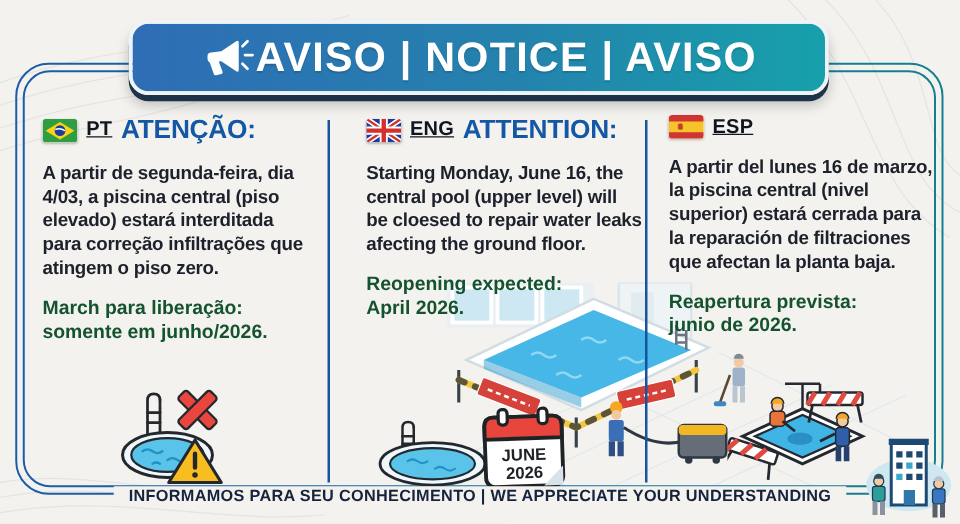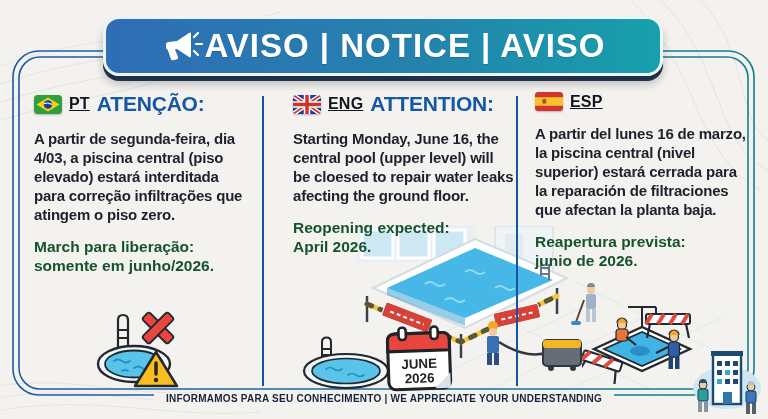--- a/index.html
+++ b/index.html
@@ -42,21 +42,21 @@
 
   
   .pt-illu{left:92px;top:306px;z-index:4;}
   .eng-pool{left:300px;top:332px;z-index:4;}
   .calendar{left:385px;top:325px;z-index:4;transform:rotate(-2deg);}
   .esp-illu{left:582px;top:297px;z-index:4;}
   .building{left:690px;top:342px;z-index:6;}
 
   
   .footer{left:0;right:0;top:388px;text-align:center;z-index:6;}
-  .footer span{display:inline-block;background:#f4f2ef;padding:0 12px;font-size:10px;
+  .footer span{display:inline-block;background:#f4f2ef;padding:0 12px;font-size:13px;
                font-weight:800;color:#15233c;letter-spacing:.25px;white-space:nowrap;}
 </style>
 </head>
 <body>
 
 <div class="poster">
 
   <svg class="abs contours" width="768" height="419" viewBox="0 0 768 419">
     <g fill="none" stroke="#e6e4e0" stroke-width="1">
       <path d="M-10 70 C 90 30 190 40 280 12"></path>

